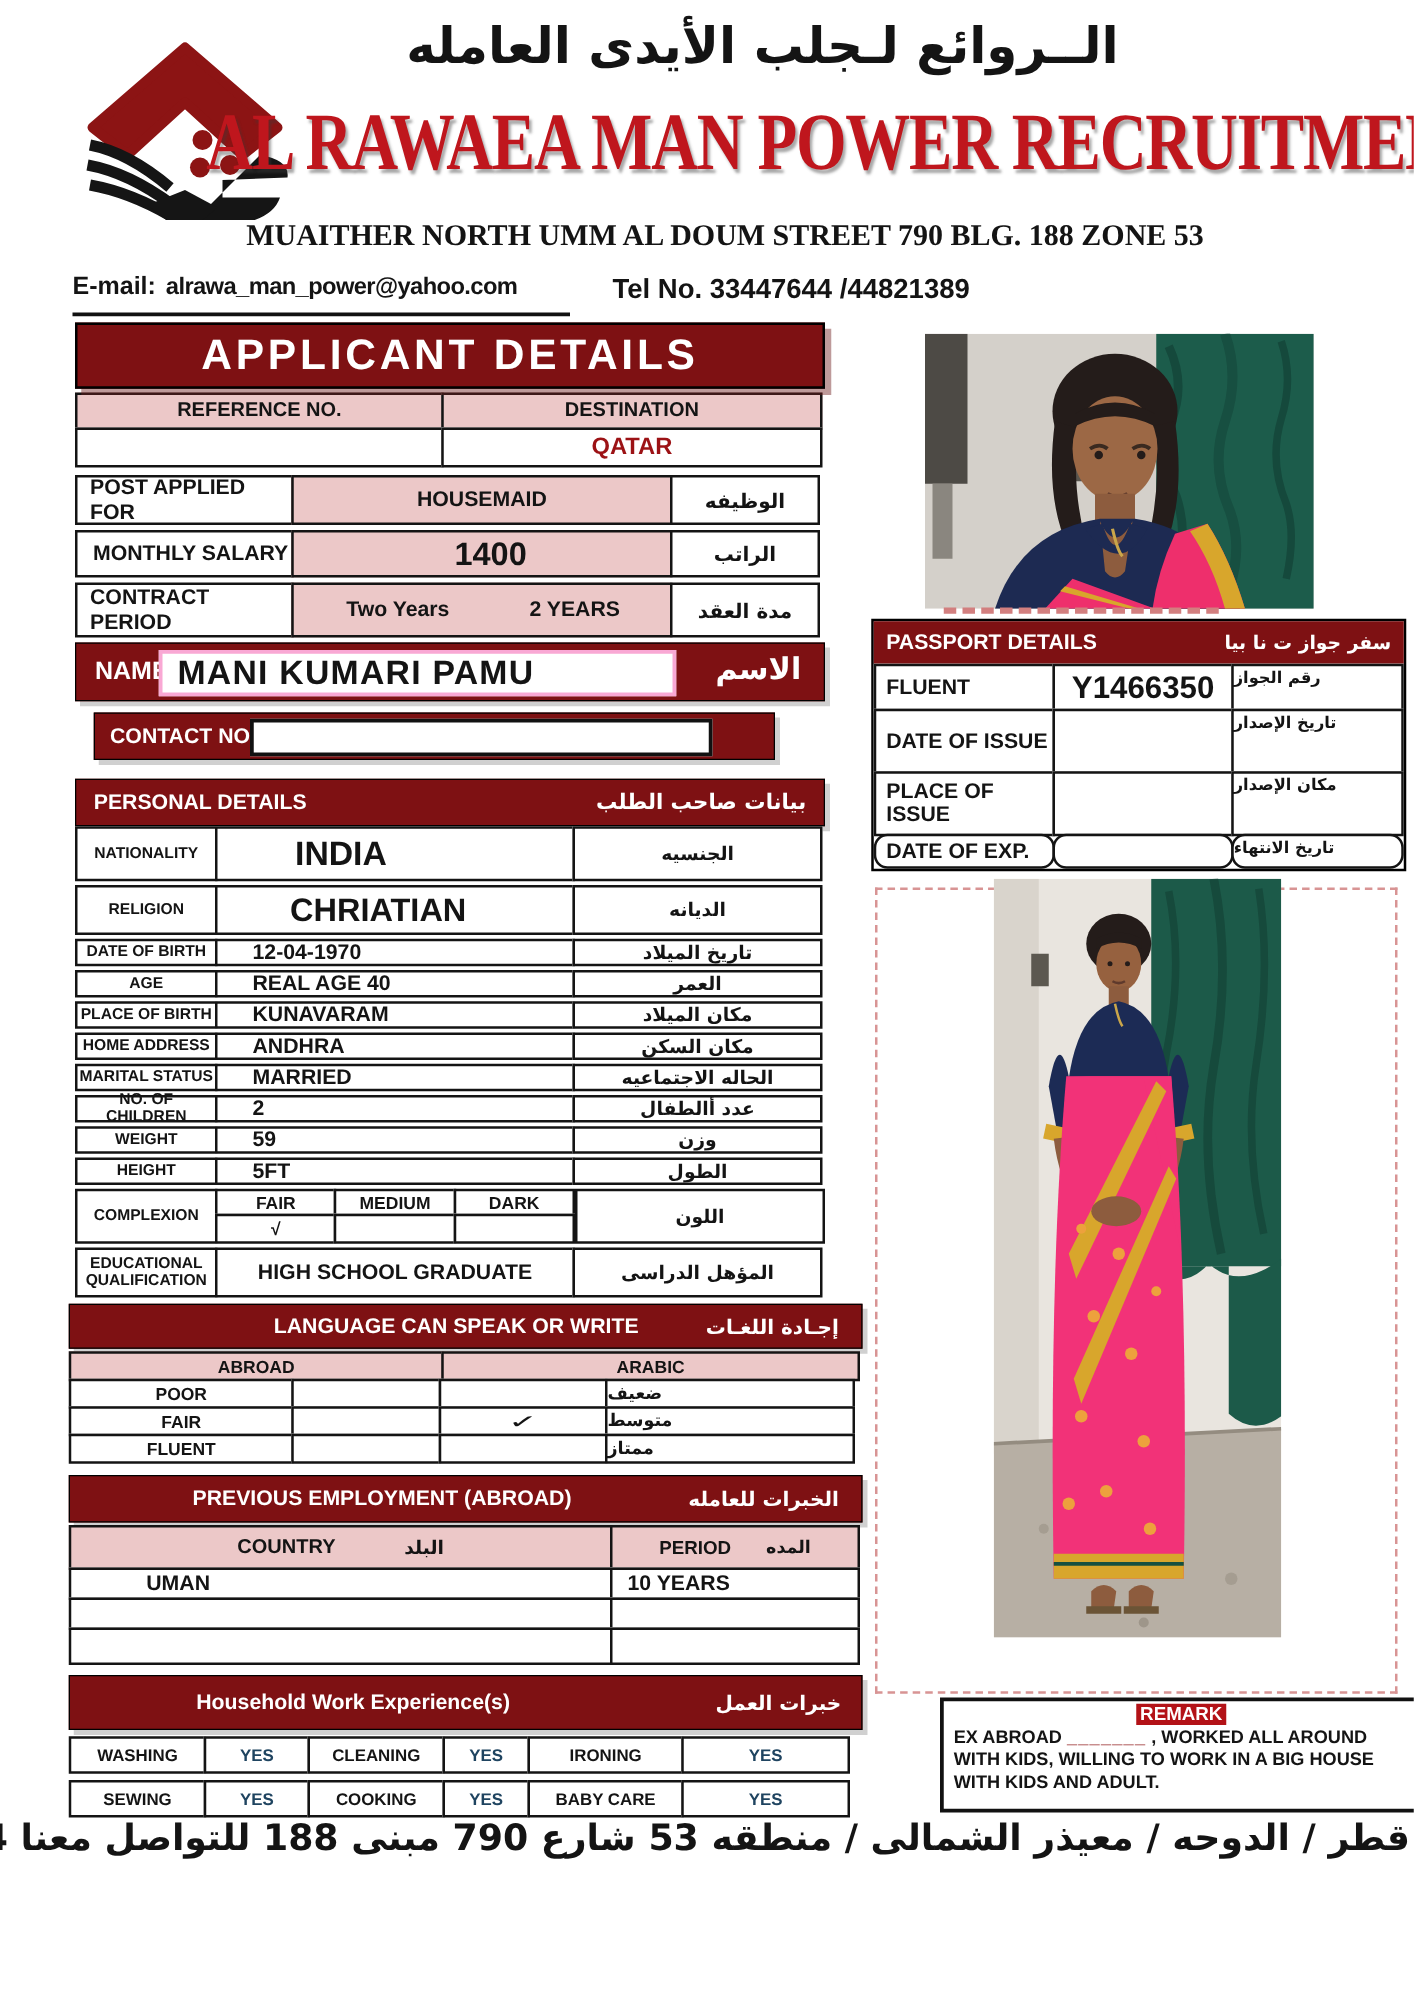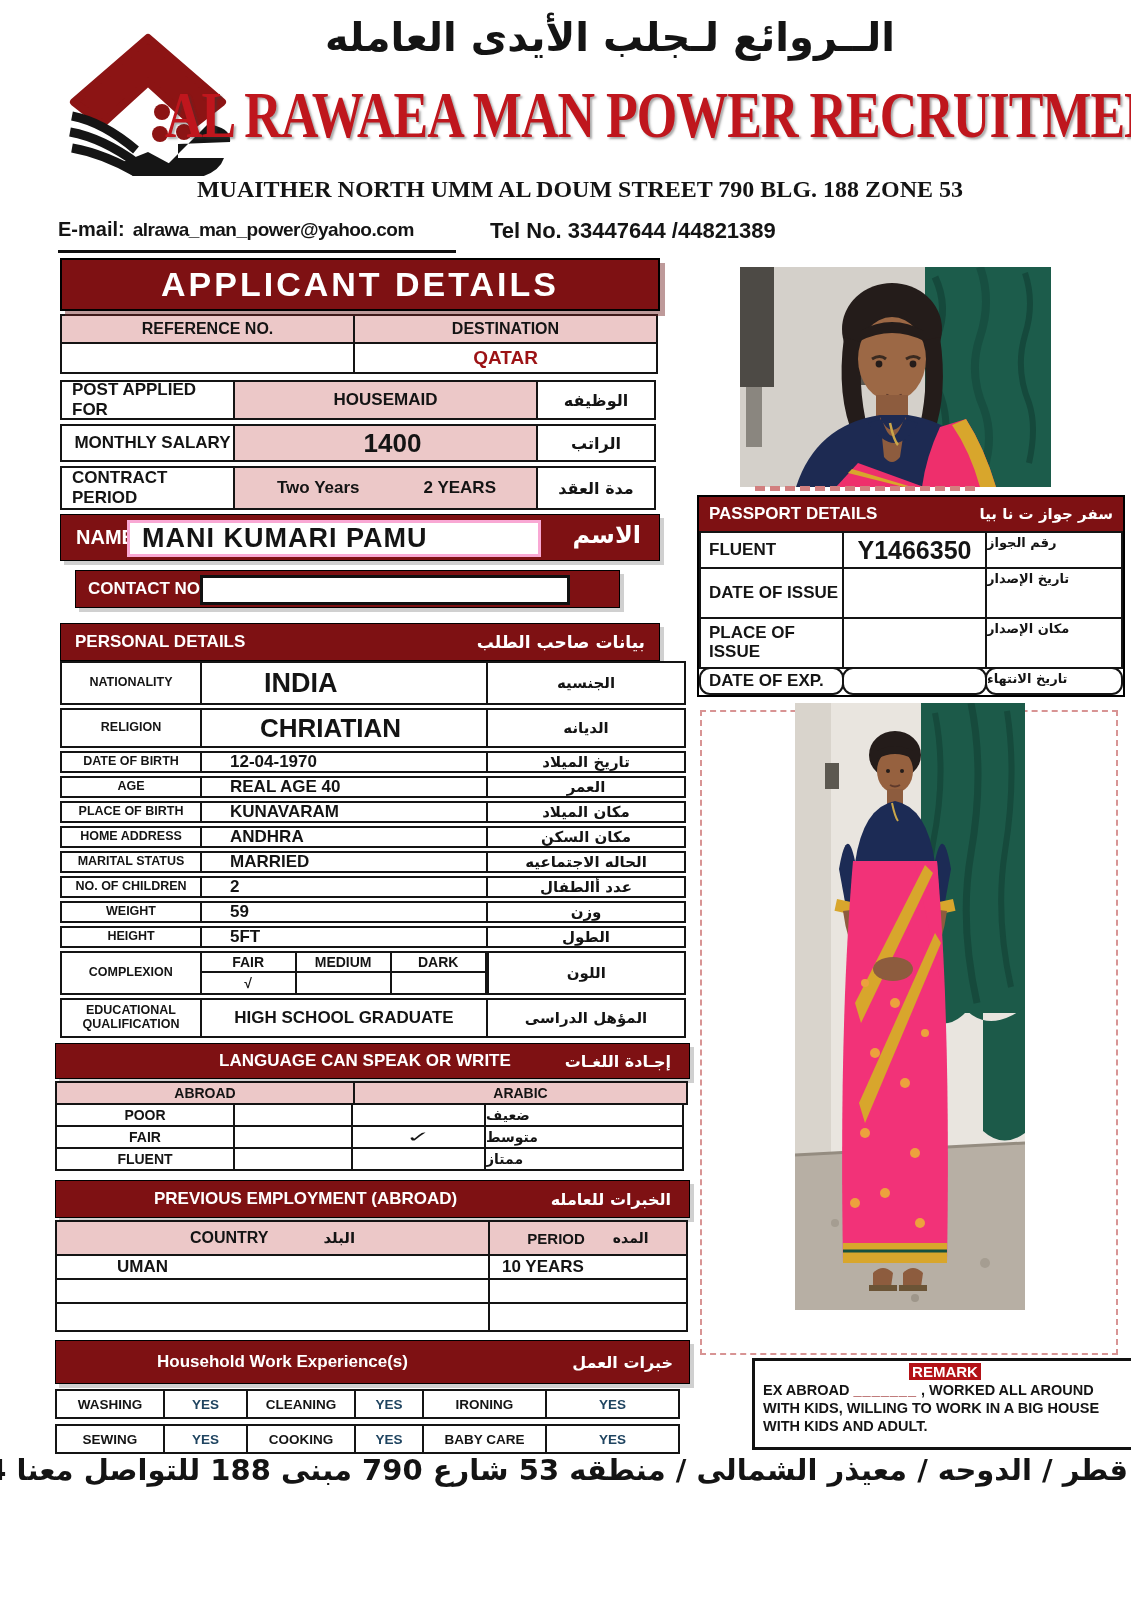--- a/index.html
+++ b/index.html
@@ -60,21 +60,21 @@
      border:3px solid #f9a8d4;color:var(--ink);font-size:27px;font-weight:bold;display:flex;
      align-items:center;padding-left:12px;letter-spacing:1px;}
   #name-bar .arlbl{position:absolute;right:18px;top:6px;font-size:24px;}
   #contact-bar{left:75px;top:570px;width:545px;height:38px;position:absolute;}
   #contact-bar .lbl{font-size:17px;margin-left:12px;}
   #contact-input{position:absolute;left:124px;top:4px;width:370px;height:30px;background:#fff;border:3px solid #111;}
 
   
   #personal-header{left:60px;top:623px;width:600px;height:38px;font-size:17px;padding:0 14px;justify-content:space-between;}
   #personal-table{left:60px;top:661px;width:626px;display:flex;flex-direction:column;row-gap:3px;}
-  .plabel{width:142px;font-size:12.5px;justify-content:center;text-align:center;line-height:1.1;}
+  .plabel{width:114px;font-size:12.5px;justify-content:center;text-align:center;line-height:1.1;}
   .pvalue{width:288px;padding-left:28px;font-size:17px;}
   .parab{width:200px;font-size:15px;justify-content:center;}
   .ph-big{height:44px;}
   .ph-big2{height:40px;}
   .ph-sm{height:22px;}
   .bigval{font-size:27px;padding-left:62px;}
   .bigval2{font-size:26px;padding-left:58px;}
   
   .comp-mid{width:288px;margin-left:-2px;display:flex;flex-direction:column;}
   .comp-r{display:flex;height:22px;}

